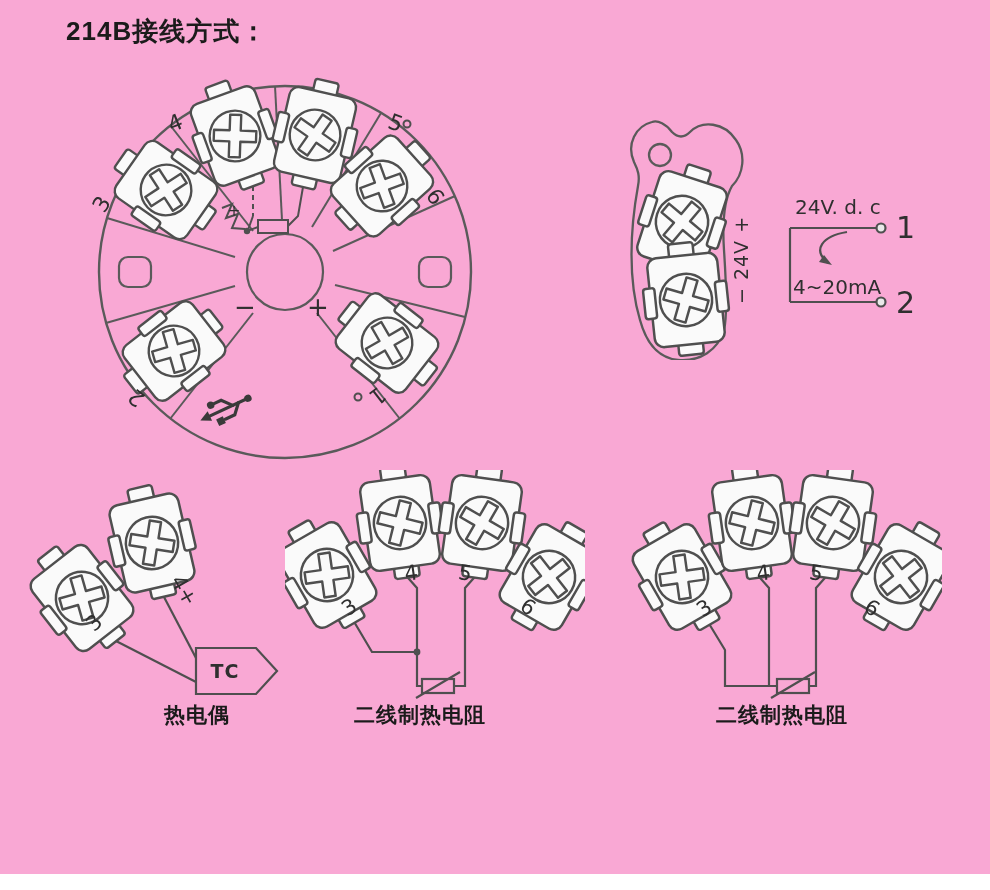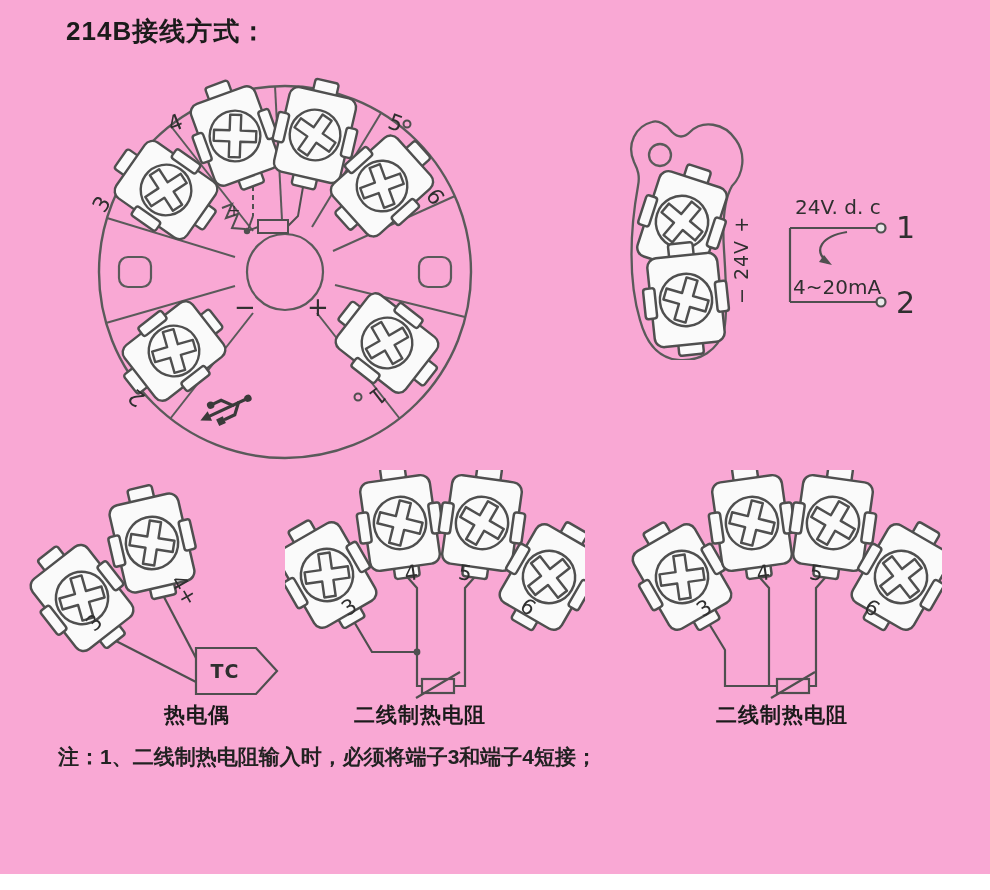--- a/index.html
+++ b/index.html
@@ -205,17 +205,16 @@
     </g>
     <use href="#rtdRes" transform="translate(155,209)"></use>
     <text class="num-small" transform="translate(86,144) rotate(-33)" text-anchor="middle">3</text>
     <text class="num-small" transform="translate(142,110) rotate(-8)" text-anchor="middle">4</text>
     <text class="num-small" transform="translate(193,110) rotate(8)" text-anchor="middle">5</text>
     <text class="num-small" transform="translate(246,144) rotate(33)" text-anchor="middle">6</text>
   </svg>
   <div class="caption" style="left:682px;width:200px">二线制热电阻</div>
 
   <div class="notes">
-    <div>注：1、二线制热电阻输入时，必须将端子3和端子4短接；</div>
   </div>
 
   <div class="bottom-strip"></div>
 </div>
 
 </body></html>

